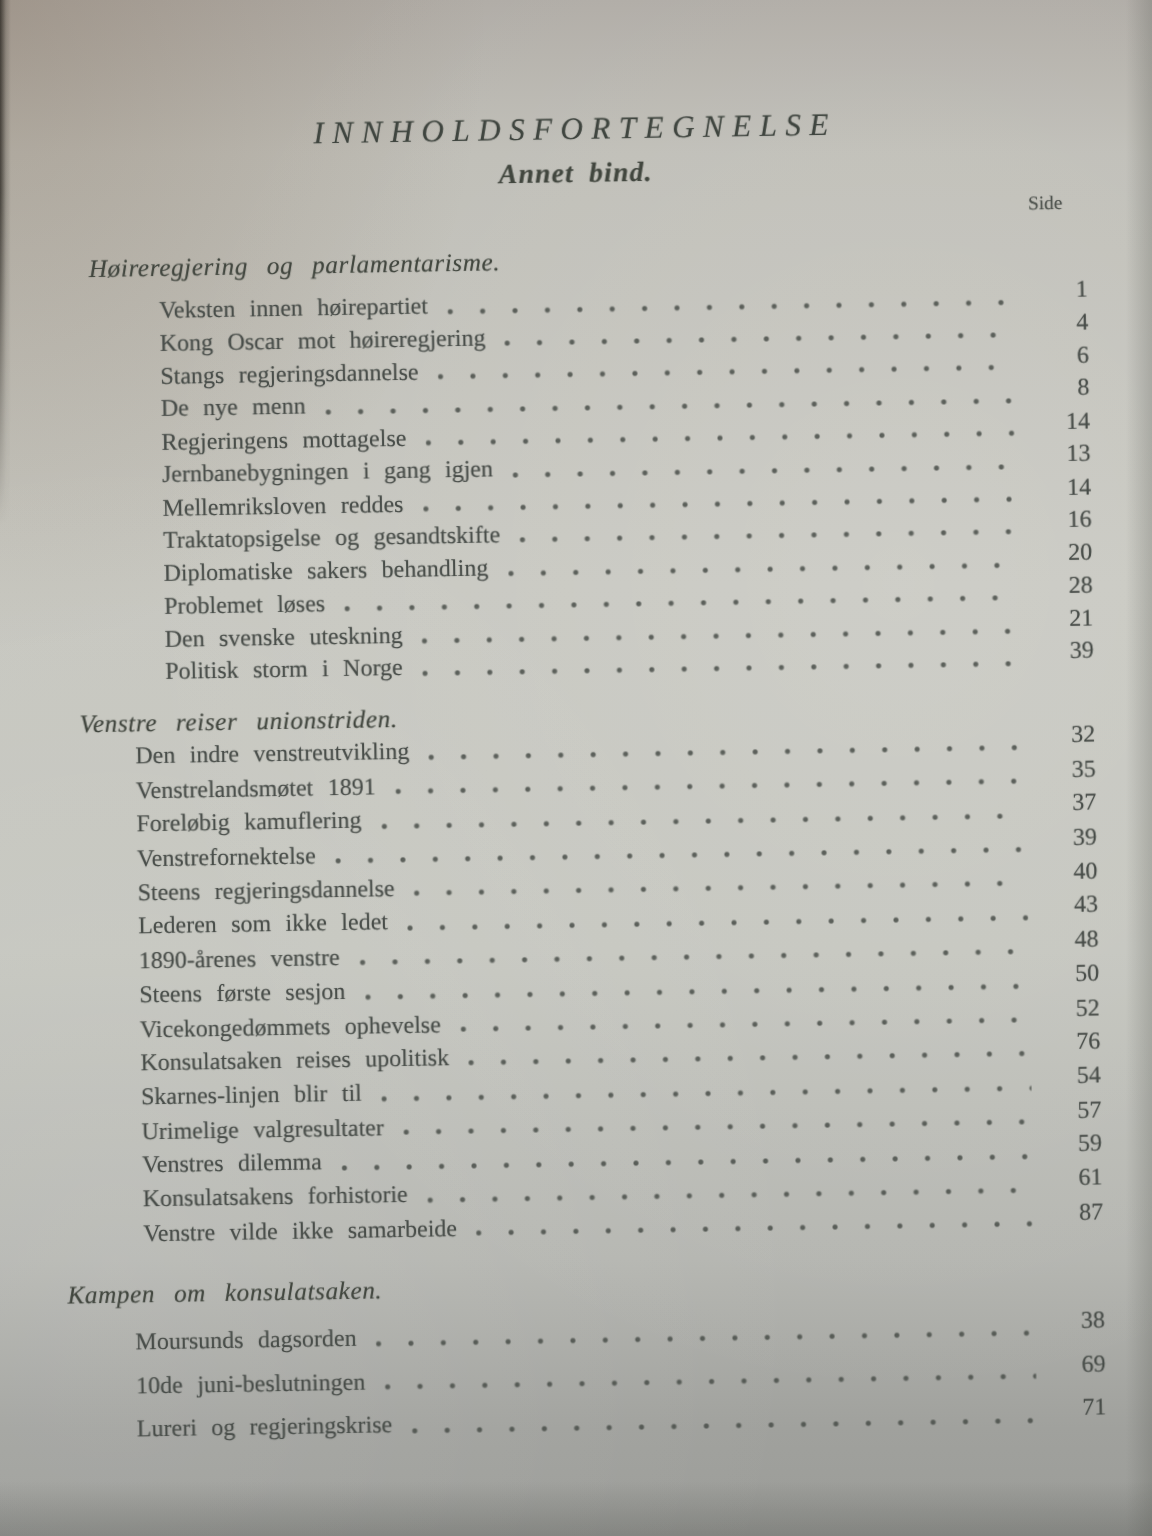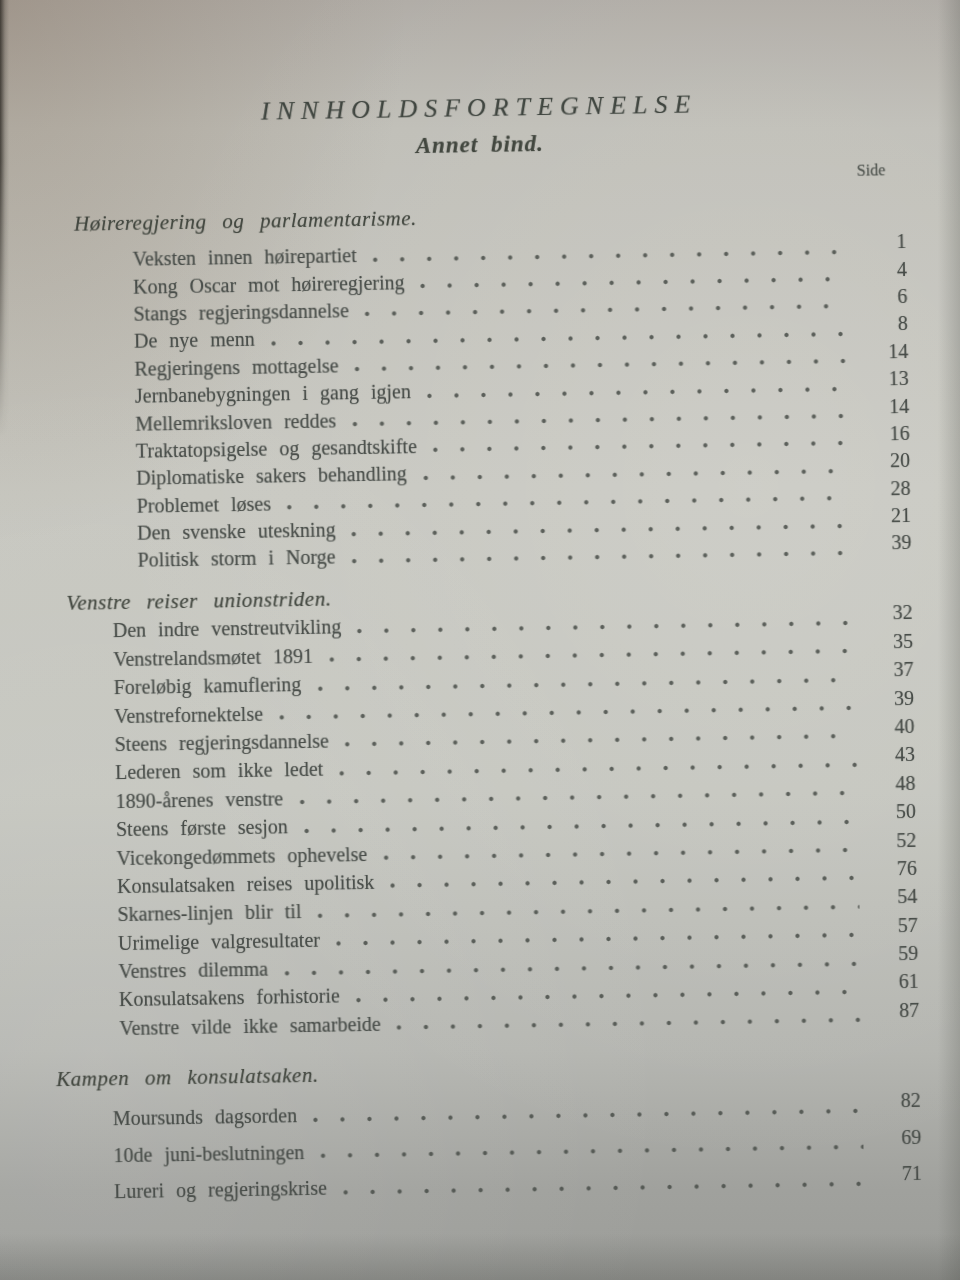--- a/index.html
+++ b/index.html
@@ -243,21 +243,21 @@
               <span class="pagenum">87</span>
             </div>
           </div>
         </div>
         <div class="section s2">
           <div class="section-heading">Kampen om konsulatsaken.</div>
           <div class="rows">
             <div class="row">
               <span class="item-title">Moursunds dagsorden</span>
               <span class="leader"></span>
-              <span class="pagenum">82</span>
+              <span class="pagenum">38</span>
             </div>
             <div class="row">
               <span class="item-title">10de juni-beslutningen</span>
               <span class="leader"></span>
               <span class="pagenum">69</span>
             </div>
             <div class="row">
               <span class="item-title">Lureri og regjeringskrise</span>
               <span class="leader"></span>
               <span class="pagenum">71</span>

